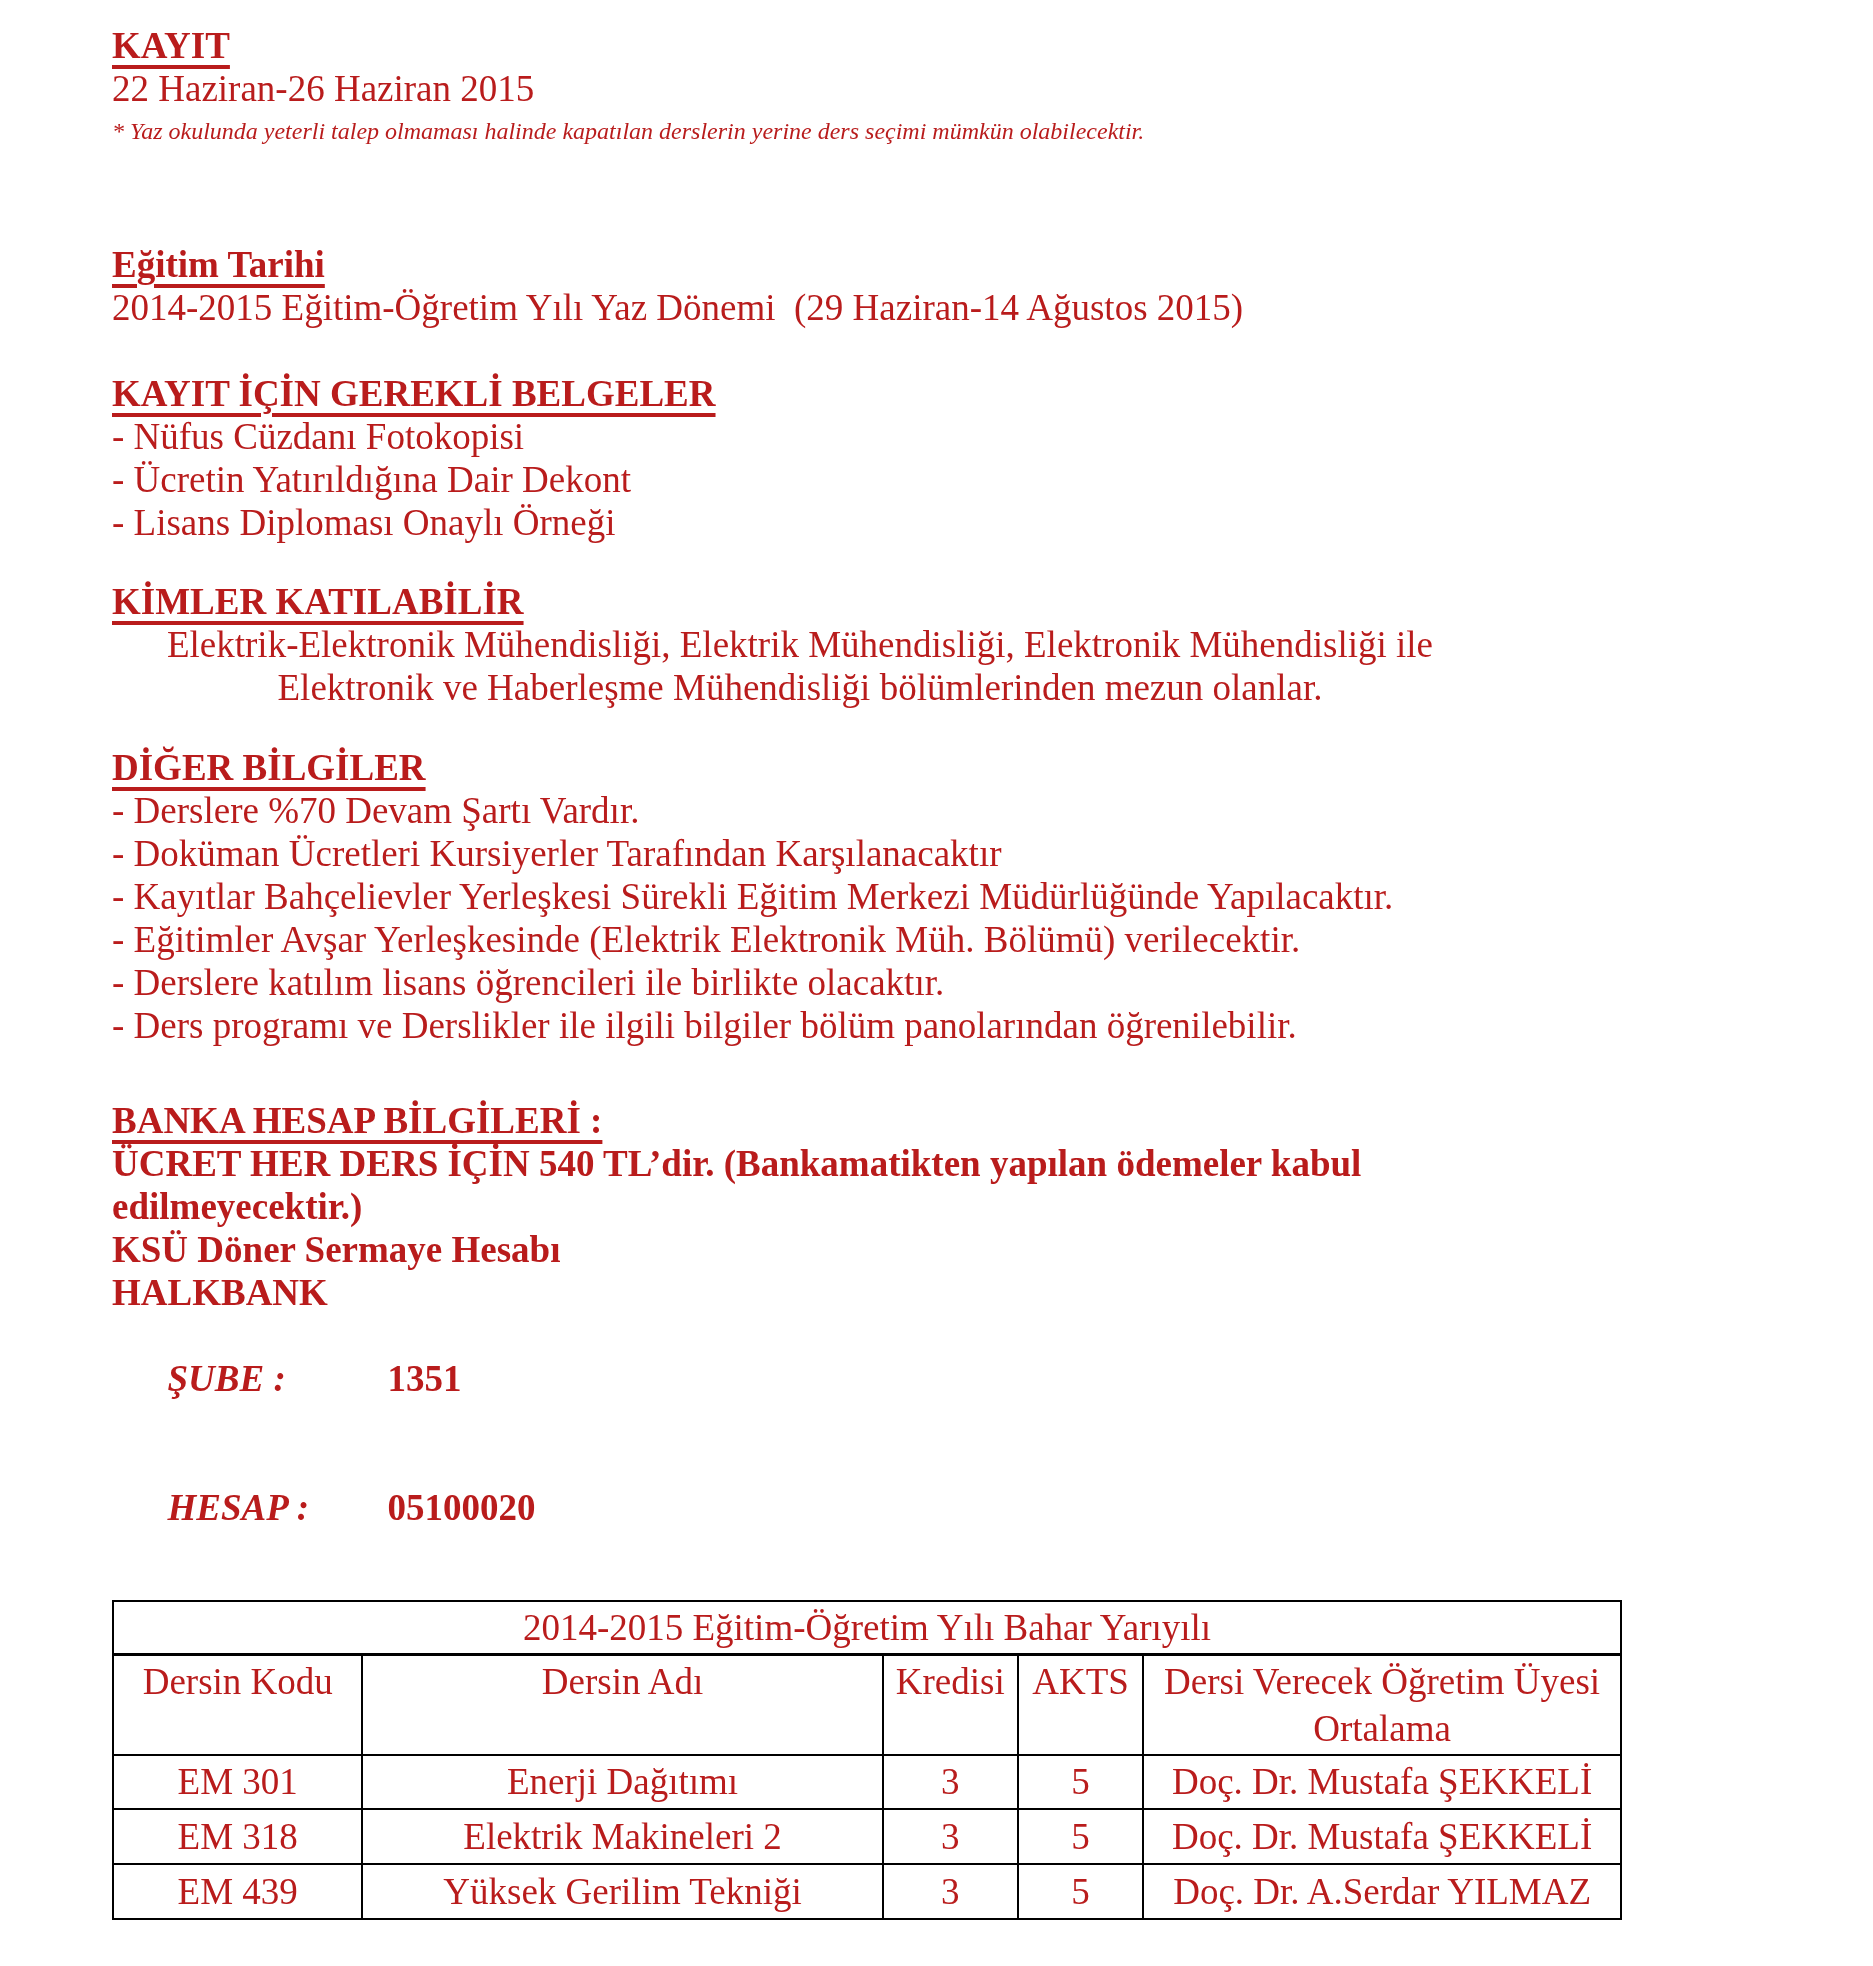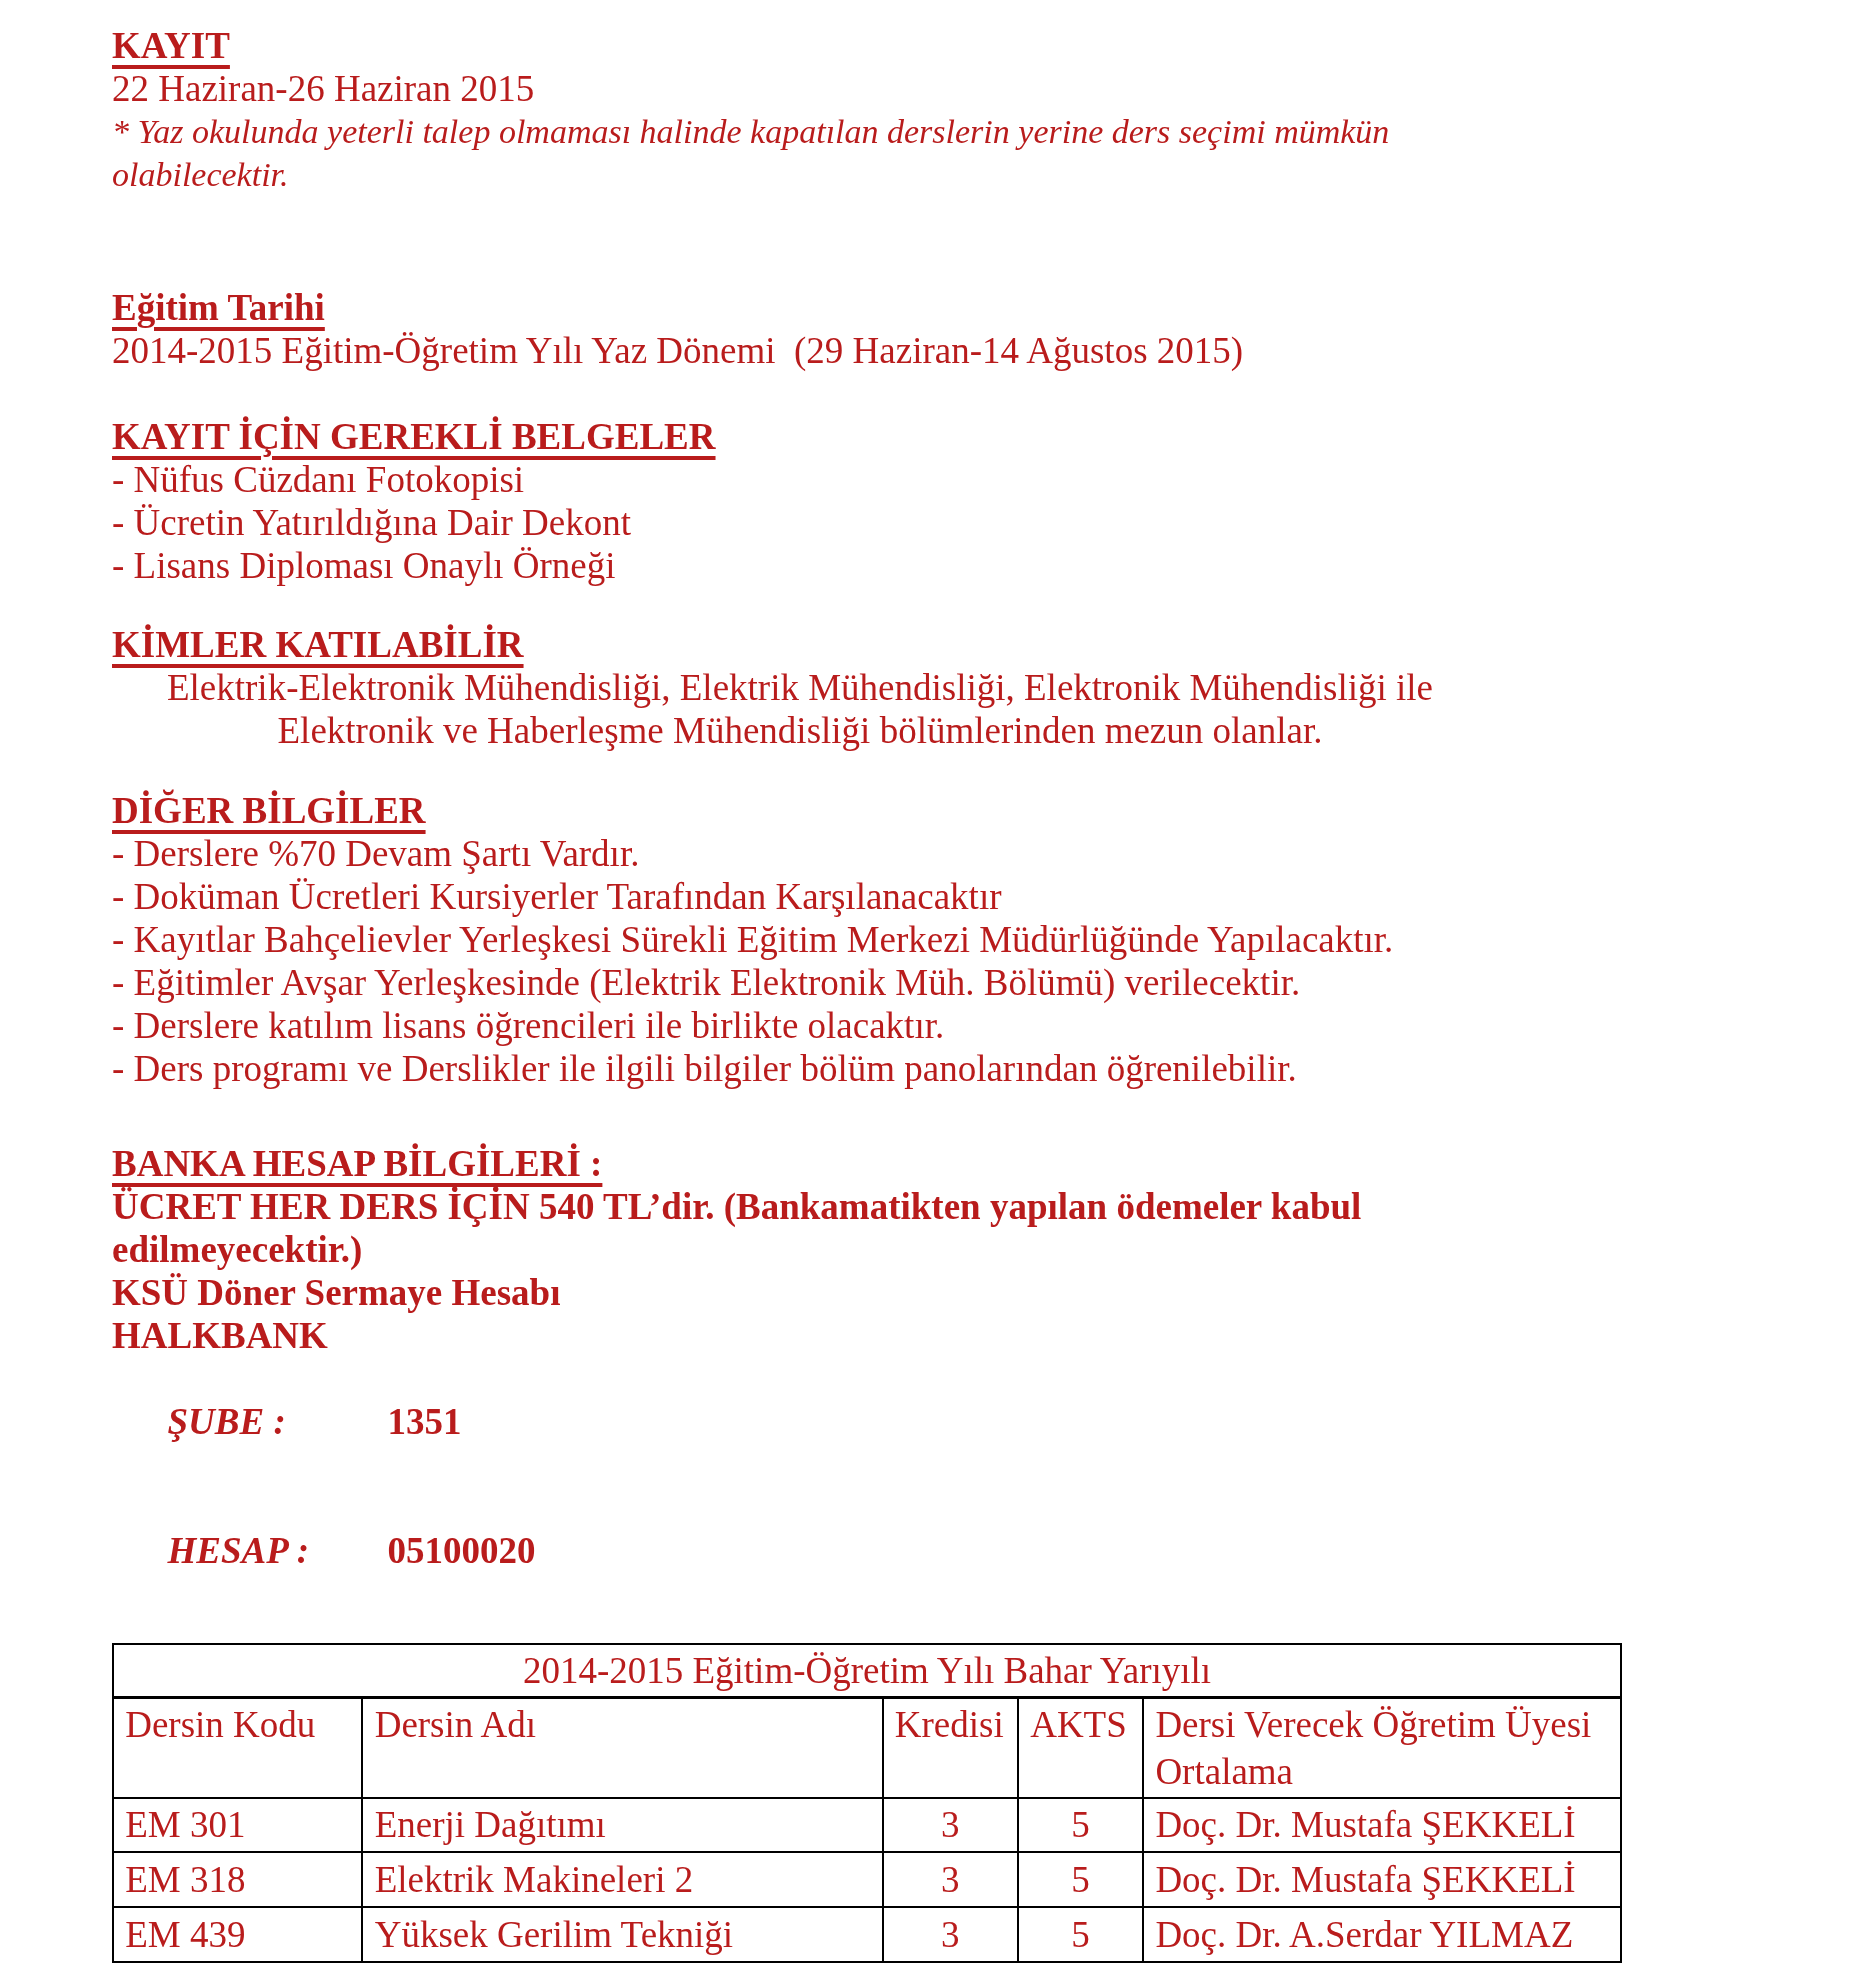--- a/index.html
+++ b/index.html
@@ -22,21 +22,21 @@
   .heading {
     font-weight: bold;
     text-decoration: underline;
     text-decoration-thickness: 3.7px;
     text-underline-offset: 6.6px;
     white-space: pre-wrap;
   }
   .line { white-space: pre-wrap; }
   .note {
     font-style: italic;
-    font-size: 34px;
+    font-size: 24px;
     white-space: pre-wrap;
   }
   .sec-egitim   { margin-top: 90px; }
   .sec-belgeler { margin-top: 43px; }
   .sec-kimler   { margin-top: 36px; }
   .sec-kimler p { margin: 0; max-width: 1602px; text-align: center; }
   .sec-diger    { margin-top: 37px; }
   .sec-banka    { margin-top: 52px; }
   .bold { font-weight: bold; }
   .bank-label {
@@ -56,21 +56,21 @@
   .course-table col.c2 { width: 515px; }
   .course-table col.c3 { width: 134px; }
   .course-table col.c4 { width: 124px; }
   .course-table col.c5 { width: 473px; }
   .course-table td, .course-table th {
     border: 2.8px solid #000000;
     padding: 1.9px 11.2px;
     font-weight: normal;
     font-size: 37px;
     line-height: 47px;
-    text-align: left;
+    text-align: center;
     overflow: hidden;
   }
   .course-table .table-title-cell {
     text-align: center;
     height: 47px;
     border-bottom-width: 3.7px;
   }
   .course-table tr.header-row td {
     vertical-align: top;
     height: 90px;

